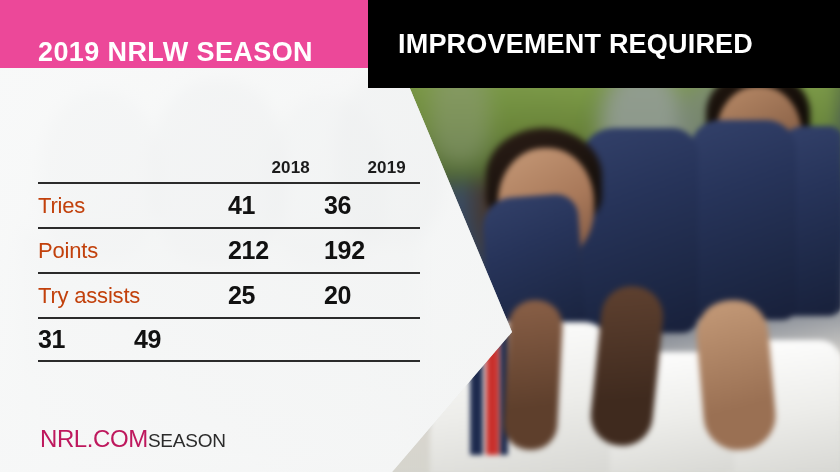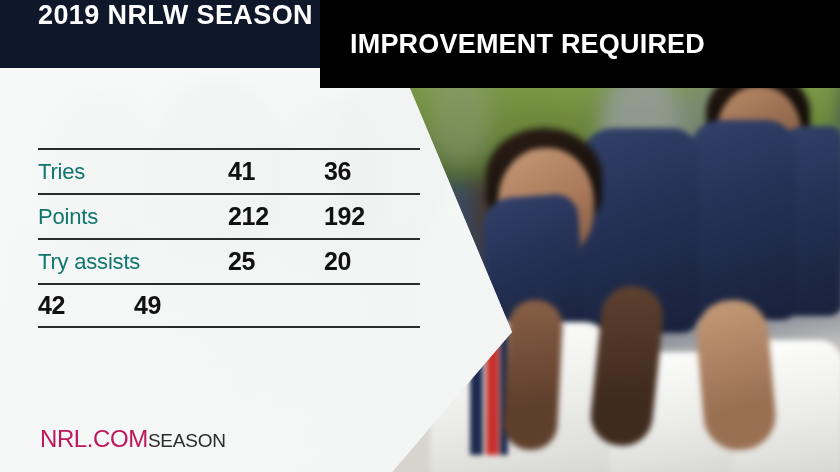--- a/index.html
+++ b/index.html
@@ -110,22 +110,22 @@
                 background:linear-gradient(180deg,#d8dbdc 0%,#e6e8e8 55%,#f0f1f1 100%);
                 filter:blur(8px); opacity:.5; }
   .panel-wash {
     position:absolute; inset:0;
     background:linear-gradient(100deg, rgba(248,249,249,.86) 0%, rgba(246,247,247,.80) 55%, rgba(244,246,245,.68) 100%);
   }
 
   
   .header { position:absolute; left:0; top:0; width:840px; height:68px; display:flex; }
   .header-left {
-    width:320px; height:68px; background:#0f172a;
-    display:flex; align-items:flex-start; padding-left:38px;
+    width:368px; height:68px; background:#ec4899;
+    display:flex; align-items:flex-end; padding-left:38px;
   }
   .header-right {
     flex:1; height:88px; background:#000000;
     display:flex; align-items:center; padding-left:30px;
   }
   .header-title {
     color:#ffffff; font-size:27px; font-weight:bold;
     letter-spacing:.4px; font-family:"Liberation Sans", sans-serif;
   }
   .header-title.right { font-size:27px; letter-spacing:.2px; }
@@ -137,21 +137,21 @@
   .th {
     width:96px; text-align:right; font-size:17px; font-weight:bold;
     color:#1b1b1b; padding-right:14px; letter-spacing:.2px;
   }
   .row {
     display:flex; align-items:center; height:45px;
     border-top:2px solid #2b2b2b;
   }
   .row:last-child { border-bottom:2px solid #2b2b2b; }
   .cell-label {
-    flex:1; font-size:22px; color:#0f766e; font-weight:normal;
+    flex:1; font-size:22px; color:#c2410c; font-weight:normal;
     letter-spacing:-.2px; white-space:nowrap;
   }
   .cell-val {
     width:96px; text-align:left; font-size:25px; font-weight:bold;
     color:#111111; padding-right:14px; letter-spacing:-.3px;
   }
 
   
   .footer { position:absolute; left:40px; top:425px; display:flex; align-items:baseline; }
   .logo-bold   { font-size:24px; font-weight:normal; color:#be185d; letter-spacing:-.4px; }
@@ -206,41 +206,46 @@
   <div class="header">
     <div class="header-left">
       <span class="header-title">2019 NRLW SEASON</span>
     </div>
     <div class="header-right">
       <span class="header-title right">IMPROVEMENT REQUIRED</span>
     </div>
   </div>
 
   <div class="table">
+    <div class="thead">
+      <div class="th-spacer"></div>
+      <div class="th">2018</div>
+      <div class="th">2019</div>
+    </div>
 
     <div class="row">
       <div class="cell-label">Tries</div>
       <div class="cell-val">41</div>
       <div class="cell-val">36</div>
     </div>
 
     <div class="row">
       <div class="cell-label">Points</div>
       <div class="cell-val">212</div>
       <div class="cell-val">192</div>
     </div>
 
     <div class="row">
       <div class="cell-label">Try assists</div>
       <div class="cell-val">25</div>
       <div class="cell-val">20</div>
     </div>
 
     <div class="row">
-      <div class="cell-val">42</div>
+      <div class="cell-val">31</div>
       <div class="cell-val">49</div>
     </div>
   </div>
 
   <div class="footer">
     <span class="logo-bold">NRL.COM</span>
     <span class="logo-light">SEASON</span>
   </div>
 
 </div>

